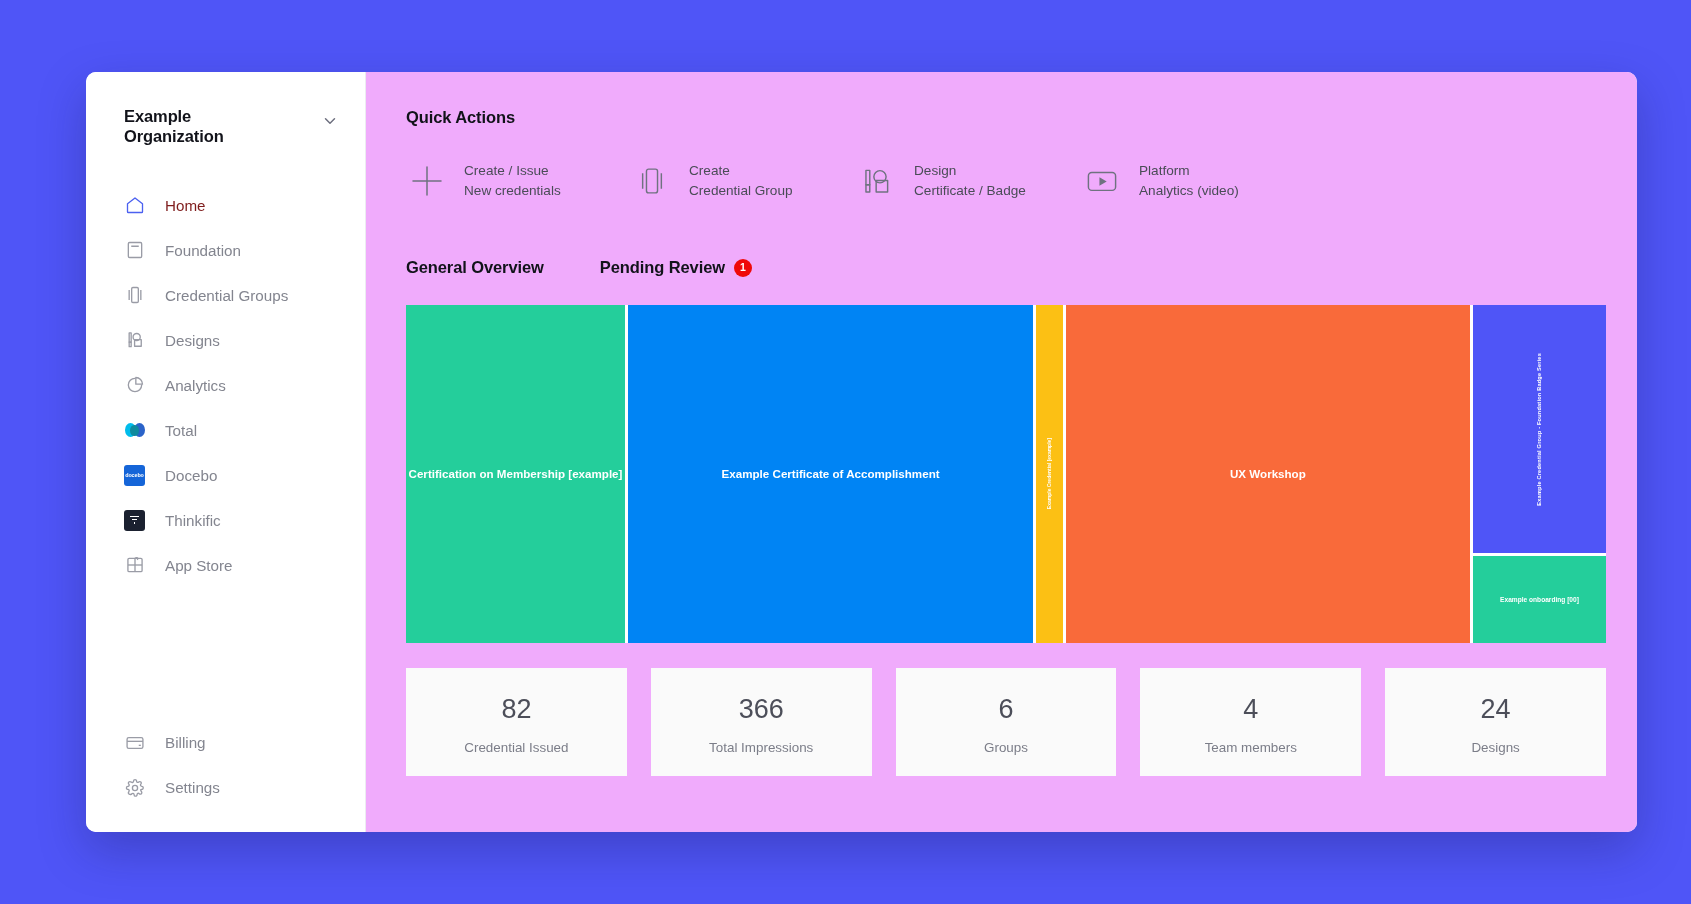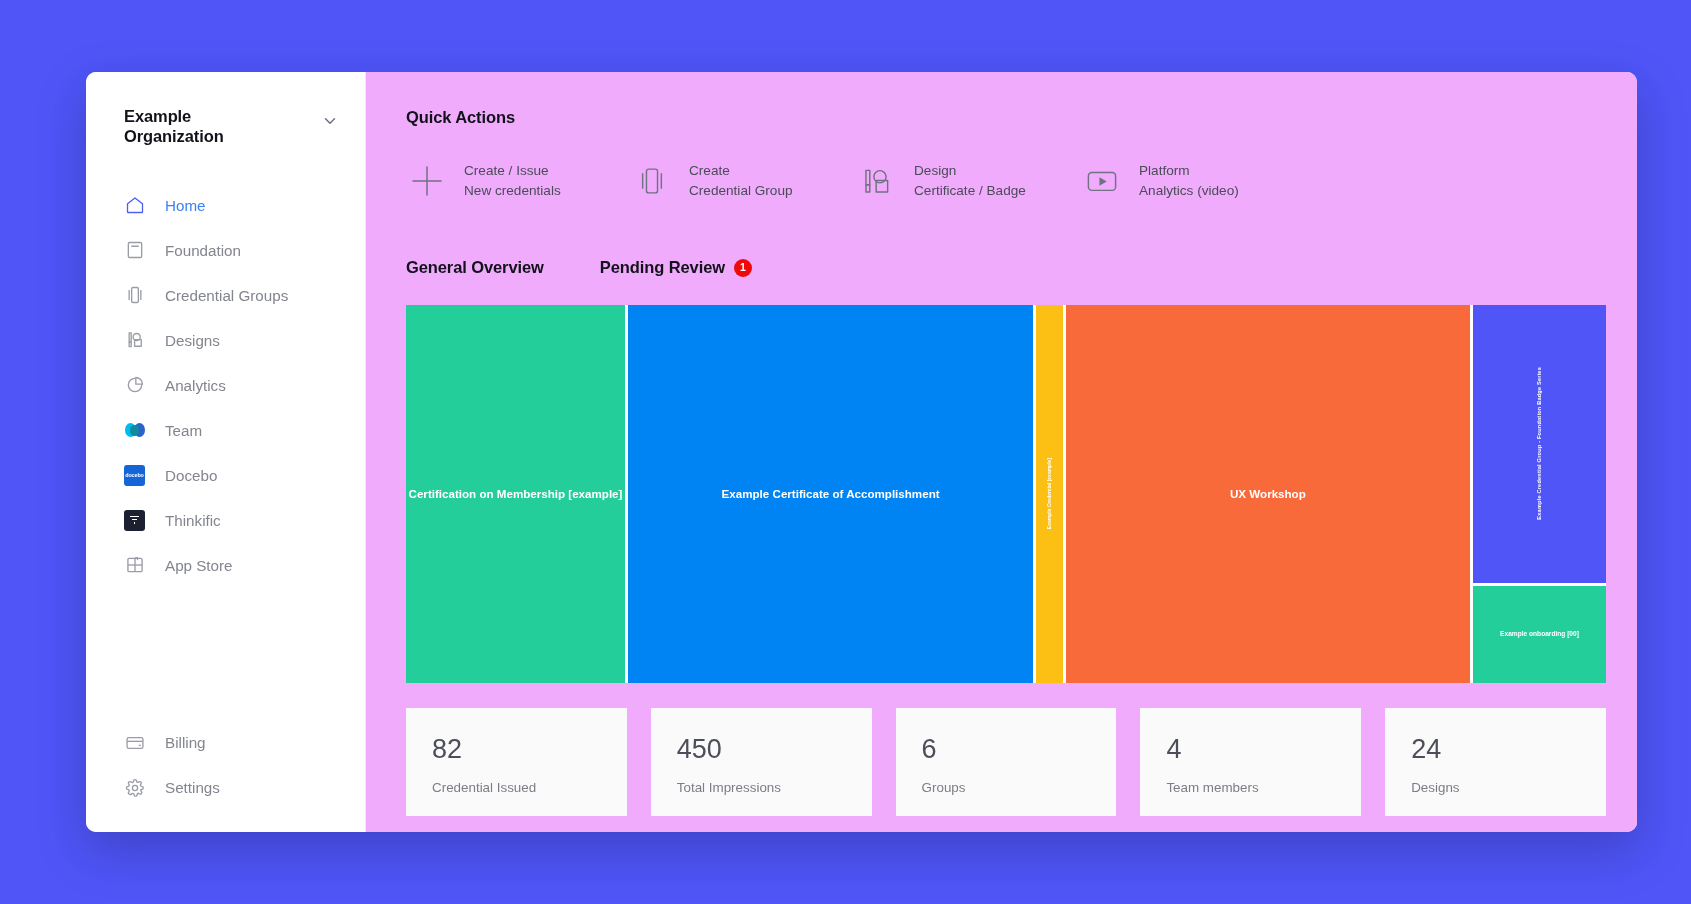--- a/index.html
+++ b/index.html
@@ -65,21 +65,21 @@
     font-size: 15.2px;
   }
   .nav-item .ico {
     width: 21px; height: 21px;
     flex: 0 0 21px;
     margin-right: 20px;
     display: flex; align-items: center; justify-content: center;
     color: #9a9ca6;
   }
   .nav-item .ico svg { width: 20px; height: 20px; display: block; }
-  .nav-item.active { color: #3b82f6; }
+  .nav-item.active { color: #7f1d1d; }
   .nav-item.active .ico { color: #4b61f0; }
   .nav-label { white-space: nowrap; }
 
   .brand-sq {
     width: 21px; height: 21px; border-radius: 3px;
     display: flex; align-items: center; justify-content: center;
     font-size: 5.4px; font-weight: bold; color: #fff;
     letter-spacing: -.1px; overflow: hidden;
   }
   .brand-docebo { background: #1565d8; }
@@ -171,21 +171,21 @@
     color: #fff;
     font-size: 10.5px;
     font-weight: bold;
     display: flex; align-items: center; justify-content: center;
     line-height: 1;
   }
 
   
   #treemap {
     margin-top: 28px;
-    height: 378px;
+    height: 338px;
     display: flex;
     gap: 3px;
     background: #ffffff;
   }
   .tm-tile {
     position: relative;
     display: flex;
     align-items: center;
     justify-content: center;
     overflow: hidden;
@@ -221,20 +221,21 @@
   #stats {
     display: flex;
     gap: 24px;
     margin-top: 25px;
   }
   .stat-card {
     flex: 1 1 0;
     background: #fafafa;
     padding: 28px 26px 26px 26px;
     height: 108px;
+    text-align: center;
   }
   .stat-value {
     font-size: 27px;
     color: #4c4e59;
     line-height: 1;
     font-weight: normal;
   }
   .stat-label {
     margin-top: 17px;
     font-size: 13.4px;
@@ -312,21 +313,21 @@
       </div>
 
       <div class="nav-item">
         <span class="ico">
           <span class="webex-logo">
               <span class="b1"></span>
               <span class="b2"></span>
               <span class="b3"></span>
             </span>
         </span>
-        <span class="nav-label">Team</span>
+        <span class="nav-label">Total</span>
       </div>
 
       <div class="nav-item">
         <span class="ico">
           <span class="brand-sq brand-docebo">docebo</span>
         </span>
         <span class="nav-label">Docebo</span>
       </div>
 
       <div class="nav-item">
@@ -473,21 +474,21 @@
           </div>
         </div>
       </div>
 
     <div id="stats">
         <div class="stat-card">
           <div class="stat-value">82</div>
           <div class="stat-label">Credential Issued</div>
         </div>
         <div class="stat-card">
-          <div class="stat-value">450</div>
+          <div class="stat-value">366</div>
           <div class="stat-label">Total Impressions</div>
         </div>
         <div class="stat-card">
           <div class="stat-value">6</div>
           <div class="stat-label">Groups</div>
         </div>
         <div class="stat-card">
           <div class="stat-value">4</div>
           <div class="stat-label">Team members</div>
         </div>

